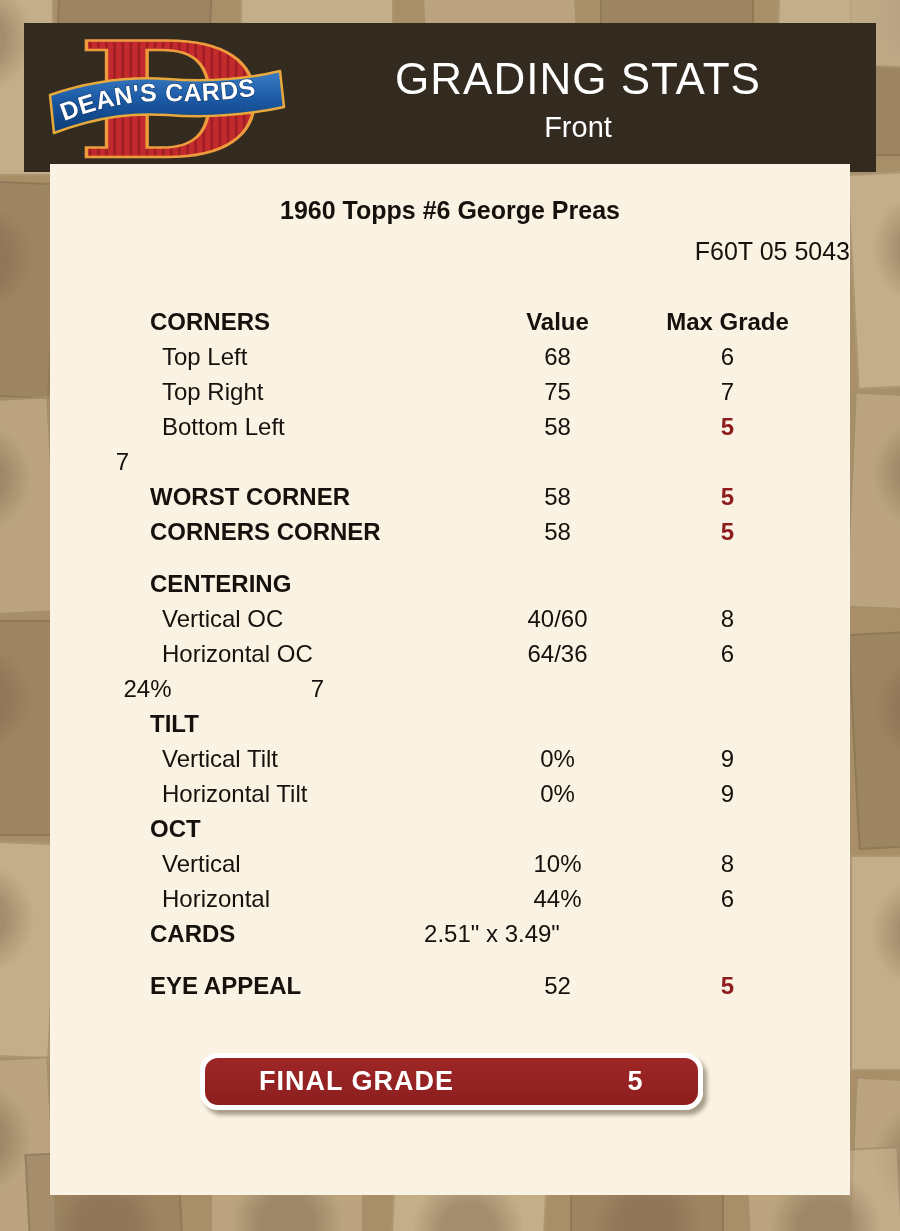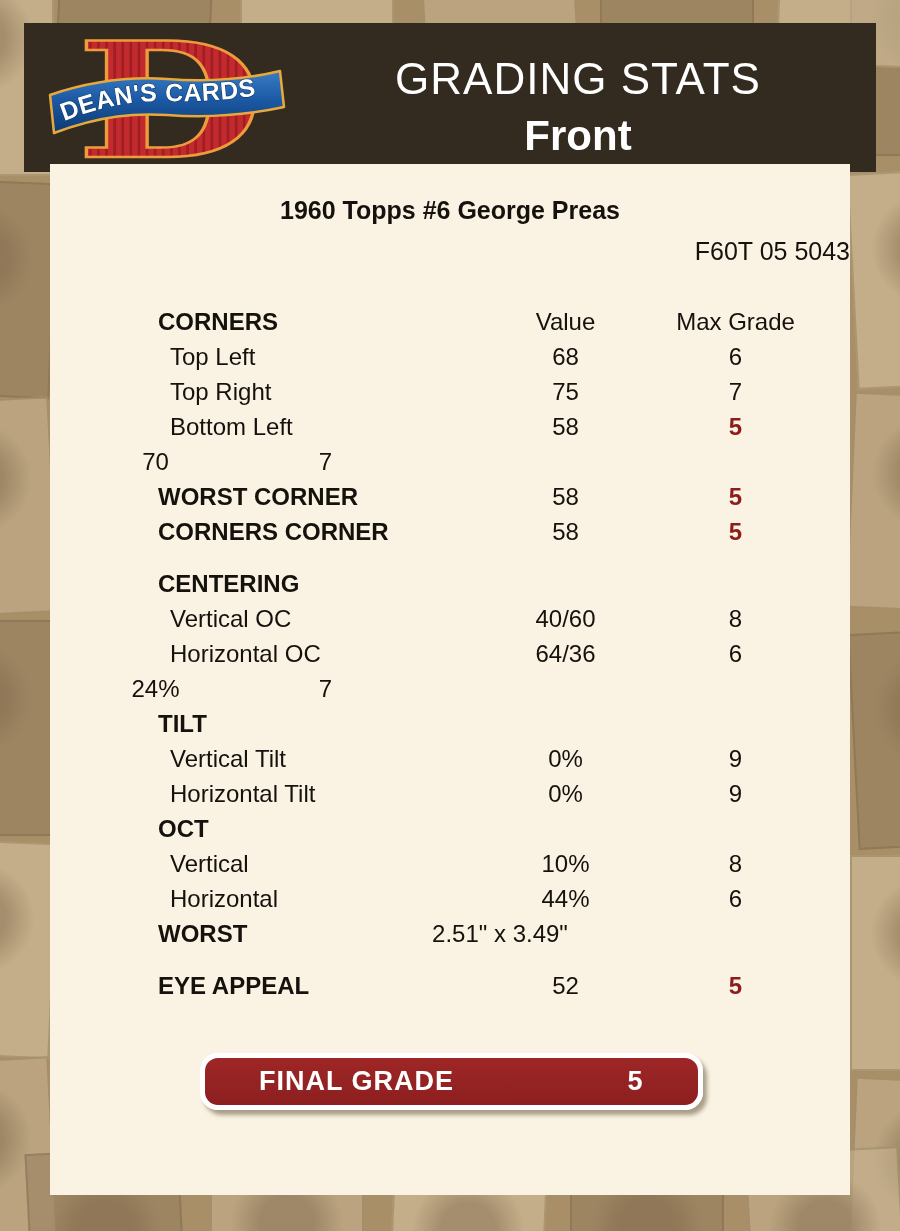--- a/index.html
+++ b/index.html
@@ -18,39 +18,39 @@
        background:radial-gradient(circle at 50% 45%, rgba(125,102,74,.45) 30%, rgba(125,102,74,0) 62%);}
   .bgc.d{background:rgba(150,126,94,.55);}
   .bgc.l{background:rgba(224,206,172,.5);}
   .bgc.r1{transform:rotate(2.5deg);}  .bgc.r2{transform:rotate(-3deg);}
 
   
   .header{position:absolute;left:24px;top:23px;width:852px;height:149px;background:#332a20;}
   .logo{position:absolute;left:18px;top:8px;}
   .header-text{position:absolute;left:256px;top:0;width:596px;height:100%;text-align:center;color:#ffffff;}
   .h-title{margin-top:33px;font-size:44px;line-height:46px;letter-spacing:1px;font-weight:normal;}
-  .h-sub{font-size:42px;line-height:38px;margin-top:15px;font-weight:bold;}
+  .h-sub{font-size:29px;line-height:38px;margin-top:6px;}
 
   
   .panel{position:absolute;left:50px;top:164px;width:800px;height:1031px;background:#faf3e3;}
   .card-title{position:absolute;top:31px;left:0;width:100%;text-align:center;
               font-size:25px;font-weight:bold;line-height:30px;}
   .card-code{position:absolute;top:72px;left:0;width:100%;text-align:right;
              font-size:25px;line-height:30px;}
 
   
   .table{position:absolute;top:140px;left:0;width:800px;}
-  .row{position:relative;display:flex;height:35px;align-items:center;font-size:24px;margin-left:8px;}
+  .row{position:relative;display:flex;height:35px;align-items:center;font-size:24px;}
   .row.gap{margin-top:17px;}
   .c-label{width:410px;box-sizing:border-box;}
   .r-header .c-label,.r-section .c-label{padding-left:100px;font-weight:bold;}
   .r-sub .c-label{padding-left:112px;}
   .c-value{width:195px;text-align:center;}
   .c-grade{width:145px;text-align:center;}
-  .r-header .c-value,.r-header .c-grade{font-weight:normal;}
+  .r-header .c-value,.r-header .c-grade{font-weight:bold;}
   .red{color:#8e1c1c;font-weight:bold;}
   .r-size .c-value{position:absolute;left:277px;width:330px;}
 
   
   .final-grade{position:absolute;left:150px;top:889px;width:493px;height:47px;
                background:linear-gradient(180deg,#9e2626 0%,#8d1f1f 100%);
                border:5px solid #ffffff;border-radius:18px;
                box-shadow:4px 5px 4px rgba(125,110,88,.65);
                color:#ffffff;cursor:pointer;}
   .fg-label{position:absolute;left:54px;top:0;line-height:46px;font-size:27px;
@@ -133,21 +133,20 @@
       <span class="c-label">Top Right</span>
       <span class="c-value">75</span>
       <span class="c-grade">7</span>
     </div>
     <div class="row r-sub">
       <span class="c-label">Bottom Left</span>
       <span class="c-value">58</span>
       <span class="c-grade red">5</span>
     </div>
     <div class="row r-sub">
-      <span class="c-value">70</span>
       <span class="c-grade">7</span>
     </div>
     <div class="row r-section">
       <span class="c-label">WORST CORNER</span>
       <span class="c-value">58</span>
       <span class="c-grade red">5</span>
     </div>
     <div class="row r-section">
       <span class="c-label">CORNERS CORNER</span>
       <span class="c-value">58</span>
@@ -196,21 +195,21 @@
       <span class="c-label">Vertical</span>
       <span class="c-value">10%</span>
       <span class="c-grade">8</span>
     </div>
     <div class="row r-sub">
       <span class="c-label">Horizontal</span>
       <span class="c-value">44%</span>
       <span class="c-grade">6</span>
     </div>
     <div class="row r-section r-size">
-      <span class="c-label">WORST</span>
+      <span class="c-label">CARDS</span>
       <span class="c-value">2.51" x 3.49"</span>
       <span class="c-grade"></span>
     </div>
     <div class="row r-section gap">
       <span class="c-label">EYE APPEAL</span>
       <span class="c-value">52</span>
       <span class="c-grade red">5</span>
     </div>
   </div>
 

